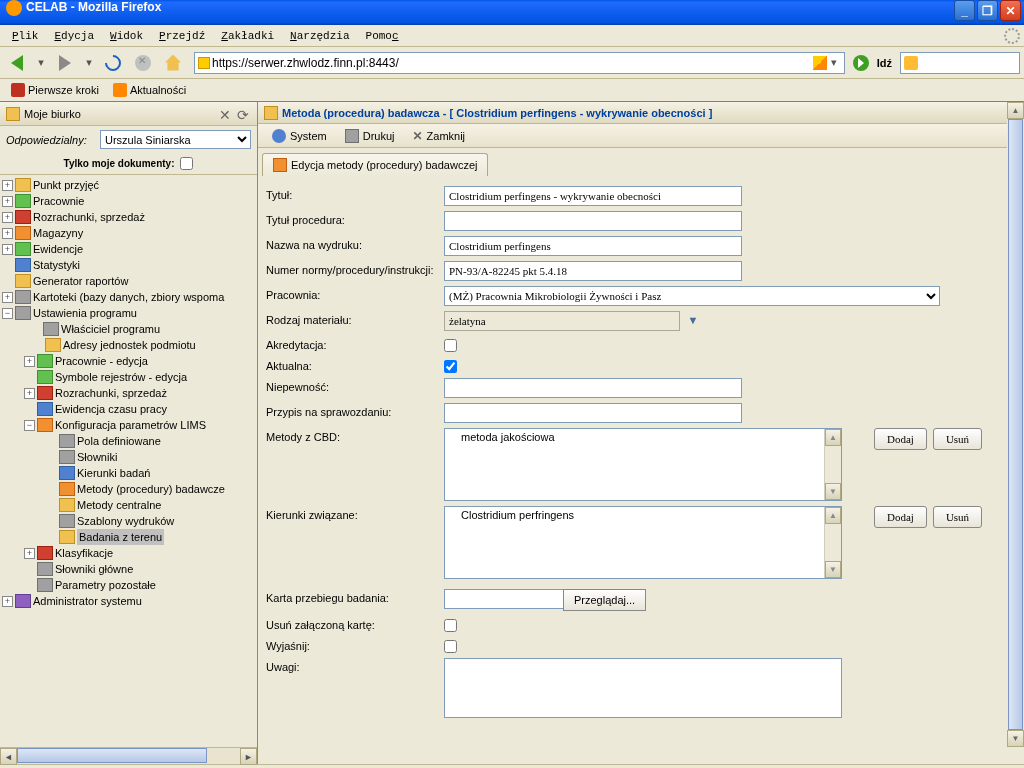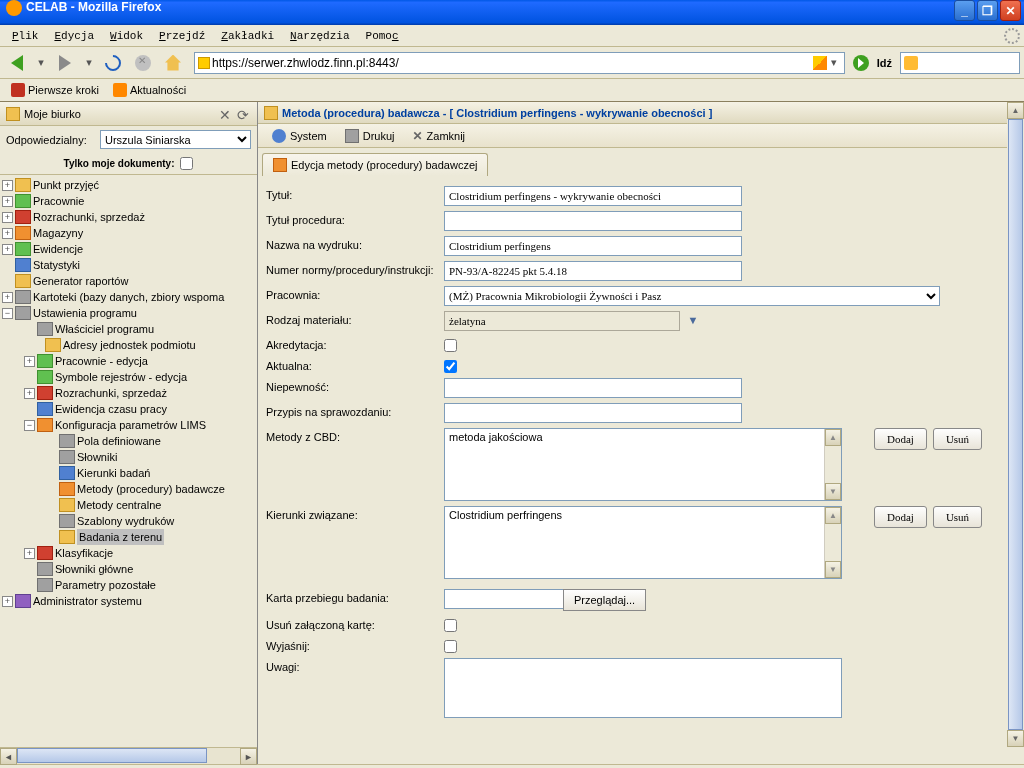--- a/index.html
+++ b/index.html
@@ -36,21 +36,21 @@
 .bookbar .bk{display:flex;align-items:center;gap:3px;padding:2px 5px;}
 .red-ico{width:14px;height:14px;background:#c03020;border-radius:2px;}
 .rss-ico{width:14px;height:14px;background:#f80;border-radius:2px;}
 .workspace{display:flex;height:662px;}
 .sidebar{width:258px;background:#ece9d8;border-right:1px solid #888;display:flex;flex-direction:column;}
 .side-hdr{height:24px;background:linear-gradient(#f5f2e5,#e0dac0);border-bottom:1px solid #c0b890;display:flex;align-items:center;padding:0 6px;gap:4px;}
 .side-hdr .mini-ico{width:14px;height:14px;background:#f0c050;border:1px solid #c09020;}
 .side-hdr .hdrtxt{flex:1;font-weight:normal;}
 .side-hdr .tool-ico{width:14px;height:14px;color:#666;font-size:14px;cursor:pointer;}
 .side-row{padding:4px 6px;display:flex;align-items:center;gap:4px;background:#ece9d8;}
-.side-row label{width:90px;}
+.side-row label{width:90px;font-style:italic;}
 .side-row select{flex:1;border:1px solid #7f9db9;background:#fff;font-size:11px;height:19px;}
 .side-row2{padding:4px 6px;display:flex;align-items:center;justify-content:center;gap:6px;background:#ece9d8;border-bottom:1px solid #c0b890;}
 .side-row2 label{font-weight:bold;font-size:10px;}
 .treewrap{flex:1;overflow:hidden;background:#ece9d8;padding:2px 0;}
 .tree{line-height:16px;}
 .tn{display:flex;align-items:center;height:16px;white-space:nowrap;}
 .tgl{width:11px;height:11px;border:1px solid #888;background:#fff;display:flex;align-items:center;justify-content:center;font-size:9px;line-height:1;color:#555;margin-right:2px;flex-shrink:0;}
 .tgl.blank{border:none;background:none;}
 .ni{width:16px;height:14px;margin-right:2px;flex-shrink:0;display:flex;align-items:center;justify-content:center;font-size:10px;}
 .tn .lbl{cursor:default;}
@@ -80,21 +80,21 @@
 .tabbar{height:28px;background:#ece9d8;display:flex;align-items:flex-end;padding:0 4px;}
 .tab{background:linear-gradient(#f8f5ec,#ece9d8);border:1px solid #b0a880;border-bottom:none;padding:4px 10px;display:flex;align-items:center;gap:4px;border-radius:3px 3px 0 0;}
 .tab .ti{width:14px;height:14px;background:#f09030;border:1px solid #c06010;}
 .formarea{flex:1;background:#ece9d8;padding:10px 8px 8px 8px;overflow:hidden;position:relative;}
 .frow{display:flex;align-items:flex-start;margin-bottom:5px;}
 .flbl{width:178px;padding-top:3px;}
 .finp{width:298px;height:20px;border:1px solid #7f9db9;background:#fff;padding:1px 4px;font-family:Tahoma;font-size:11px;}
 .finp.ro{width:236px;background:#ece9d8;border:1px solid #aca899;}
 .ddarrow{width:18px;height:18px;display:flex;align-items:center;justify-content:center;color:#4a6a9c;margin-left:4px;}
 .fchk{width:13px;height:13px;margin-top:3px;}
-.listbox{width:398px;height:73px;border:1px solid #7f9db9;background:#fff;padding:2px 4px;position:relative;}
+.listbox{width:398px;height:73px;border:1px solid #7f9db9;background:#fff;padding:2px 16px;position:relative;}
 .listbox .sb{position:absolute;right:0;top:0;width:17px;height:100%;background:#ece9d8;border-left:1px solid #d0ccc0;}
 .listbox .sb .up,.listbox .sb .dn{height:17px;background:linear-gradient(#f5f2e5,#d8d2b8);border:1px solid #b0a880;display:flex;align-items:center;justify-content:center;font-size:8px;color:#888;}
 .listbox .sb .dn{position:absolute;bottom:0;width:100%;}
 .btn{height:22px;padding:0 12px;background:linear-gradient(#fefefe,#e8e4d8);border:1px solid #888;border-radius:3px;font-family:Tahoma;font-size:11px;cursor:pointer;margin-left:6px;}
 .btn:first-of-type{margin-left:32px;}
 .browsebox{display:flex;}
 .browsebox input{width:120px;height:20px;border:1px solid #7f9db9;background:#fff;padding:1px 4px;font-size:11px;}
 .browsebox button{height:22px;padding:0 10px;background:linear-gradient(#fefefe,#e8e4d8);border:1px solid #888;font-size:11px;margin-left:-1px;}
 .ta{width:398px;height:60px;border:1px solid #7f9db9;background:#fff;padding:2px 4px;font-family:Tahoma;font-size:11px;resize:none;}
 .vscroll{position:absolute;right:0;top:0;width:17px;height:100%;background:#ece9d8;}
@@ -227,21 +227,21 @@
         <div class="tn" style="padding-left:2px">
             <span class="tgl">+</span>
             <span class="ni ic-gry"></span>
             <span class="lbl">Kartoteki (bazy danych, zbiory wspoma</span>
           </div>
         <div class="tn" style="padding-left:2px">
             <span class="tgl">−</span>
             <span class="ni ic-gry"></span>
             <span class="lbl">Ustawienia programu</span>
           </div>
-        <div class="tn" style="padding-left:24px">
+        <div class="tn" style="padding-left:30px">
             <span class="tgl blank"></span>
             <span class="ni ic-gry"></span>
             <span class="lbl">Właściciel programu</span>
           </div>
         <div class="tn" style="padding-left:32px">
             <span class="tgl blank"></span>
             <span class="ni ic-yel"></span>
             <span class="lbl">Adresy jednostek podmiotu</span>
           </div>
         <div class="tn" style="padding-left:24px">

